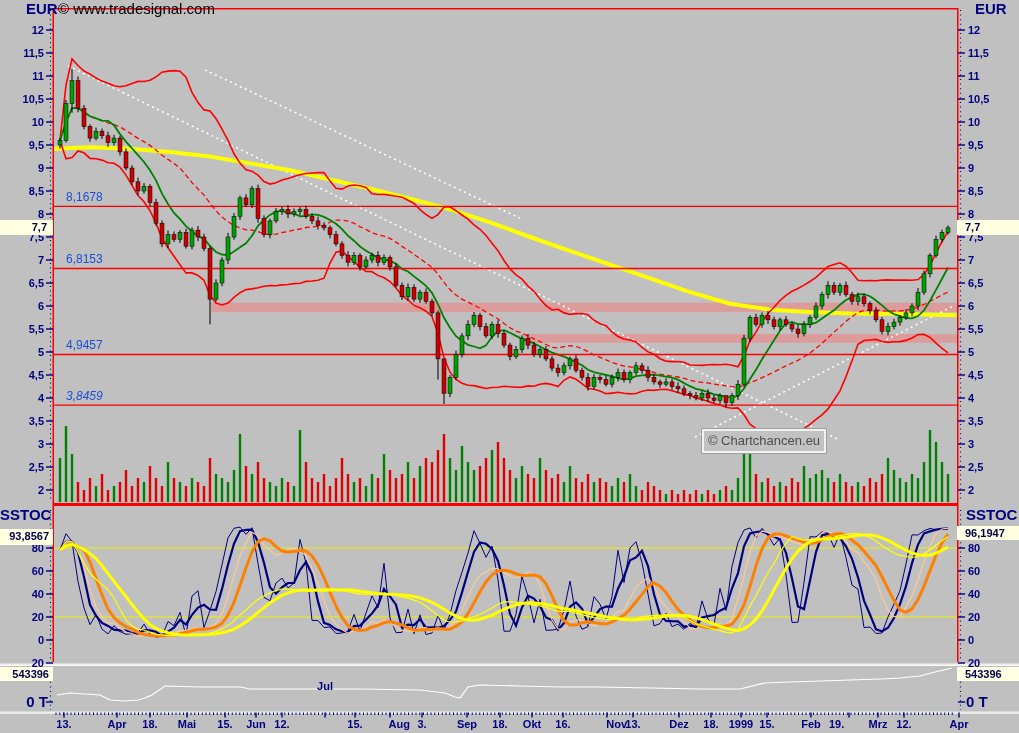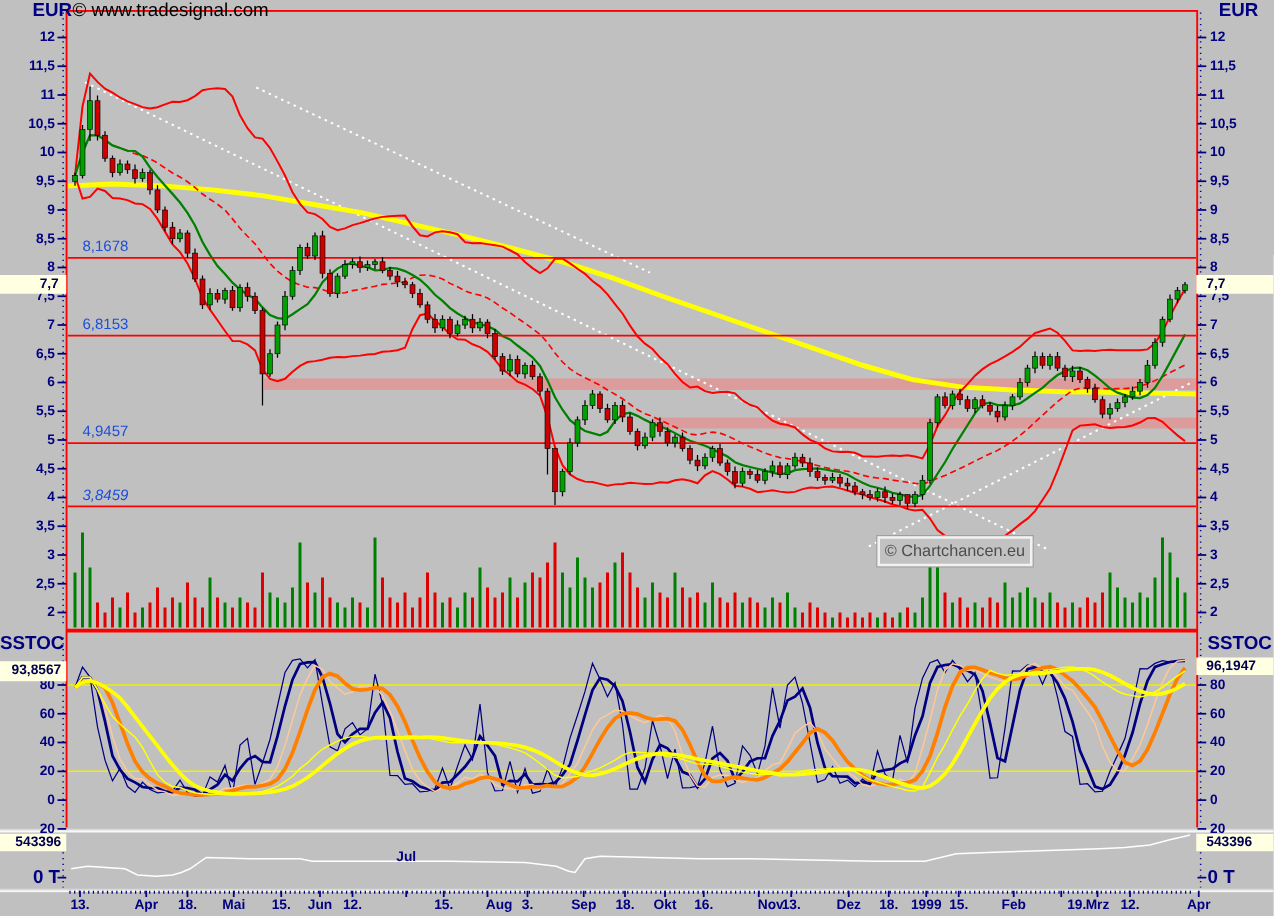--- a/index.html
+++ b/index.html
@@ -948,18 +948,18 @@
       <div class="genlbl" style="left:480px;top:718px;width:40px;text-align:center">18.</div>
       <div class="genlbl" style="left:512px;top:718px;width:40px;text-align:center">Okt</div>
       <div class="genlbl" style="left:543px;top:718px;width:40px;text-align:center">16.</div>
       <div class="genlbl" style="left:587px;top:718px;width:40px;text-align:right">Nov</div>
       <div class="genlbl" style="left:613px;top:718px;width:40px;text-align:center">13.</div>
       <div class="genlbl" style="left:659px;top:718px;width:40px;text-align:center">Dez</div>
       <div class="genlbl" style="left:691px;top:718px;width:40px;text-align:center">18.</div>
       <div class="genlbl" style="left:721px;top:718px;width:40px;text-align:center">1999</div>
       <div class="genlbl" style="left:747px;top:718px;width:40px;text-align:center">15.</div>
       <div class="genlbl" style="left:791px;top:718px;width:40px;text-align:center">Feb</div>
-      <div class="genlbl" style="left:829px;top:718px;width:40px;text-align:right">19.</div>
+      <div class="genlbl" style="left:829px;top:718px;width:40px;text-align:left">19.</div>
       <div class="genlbl" style="left:858px;top:718px;width:40px;text-align:center">Mrz</div>
       <div class="genlbl" style="left:884px;top:718px;width:40px;text-align:center">12.</div>
       <div class="genlbl" style="left:939px;top:718px;width:40px;text-align:center">Apr</div>
     </div>
 </div>
 
 </body></html>

